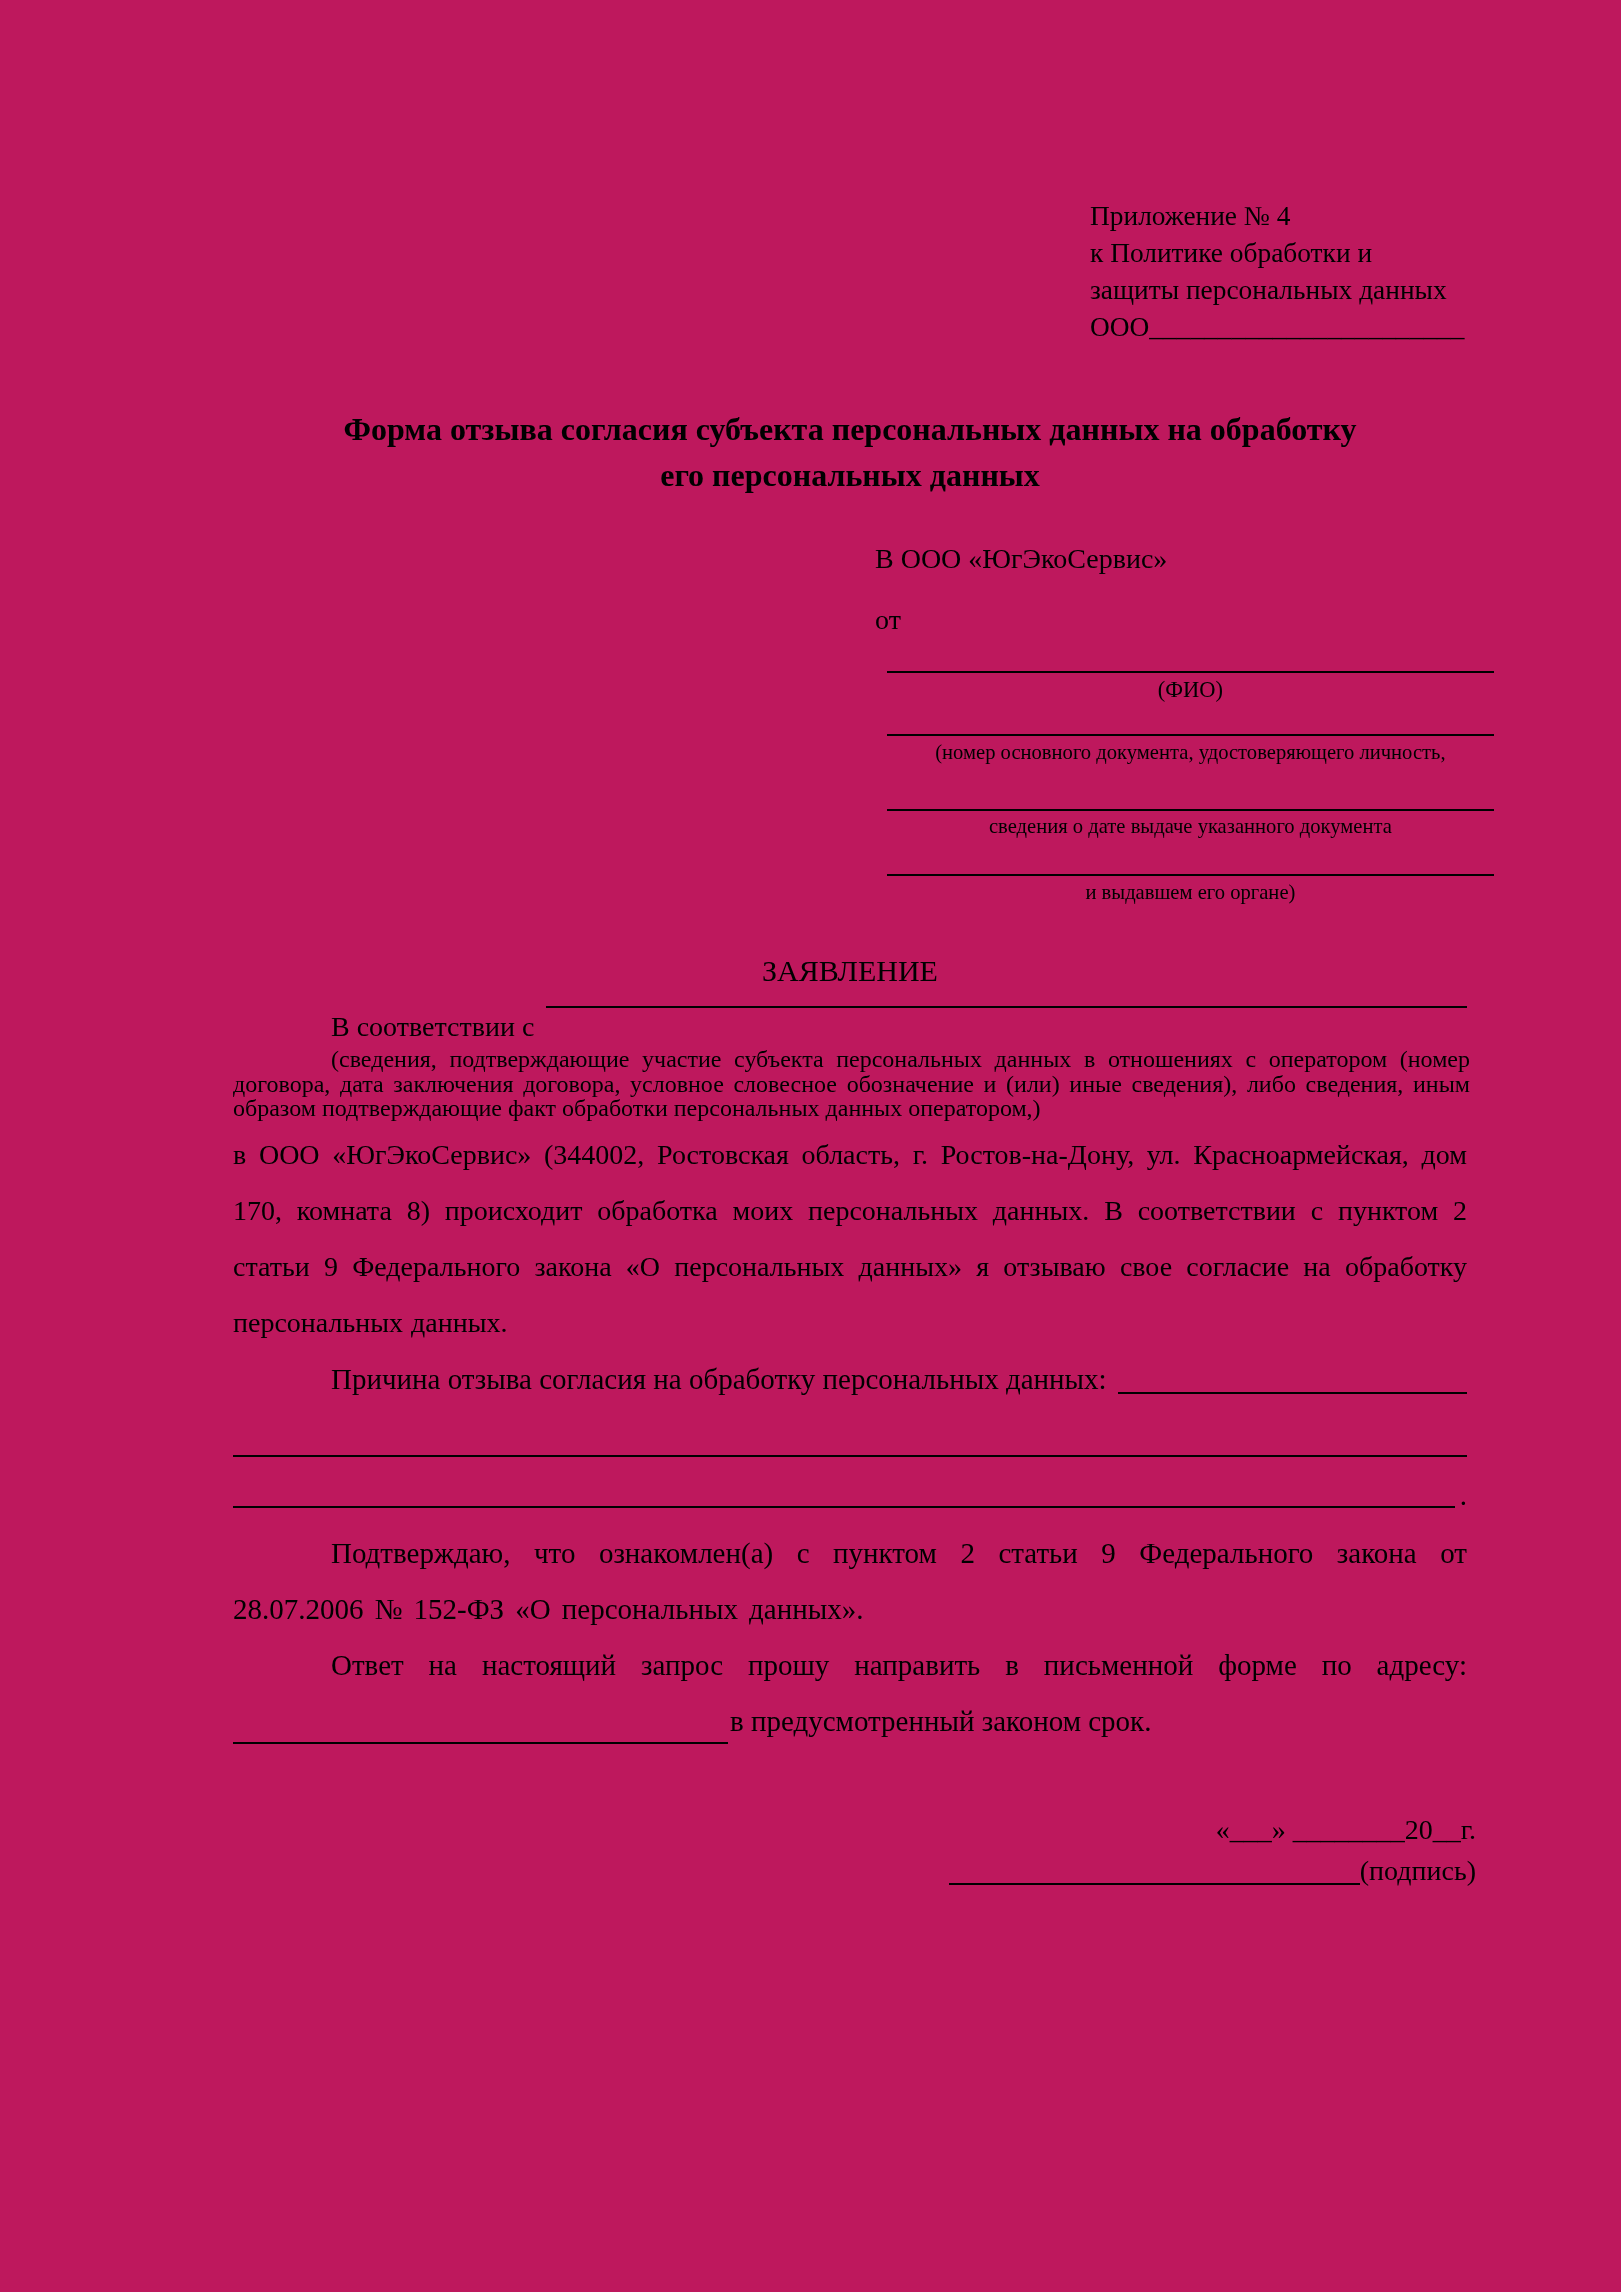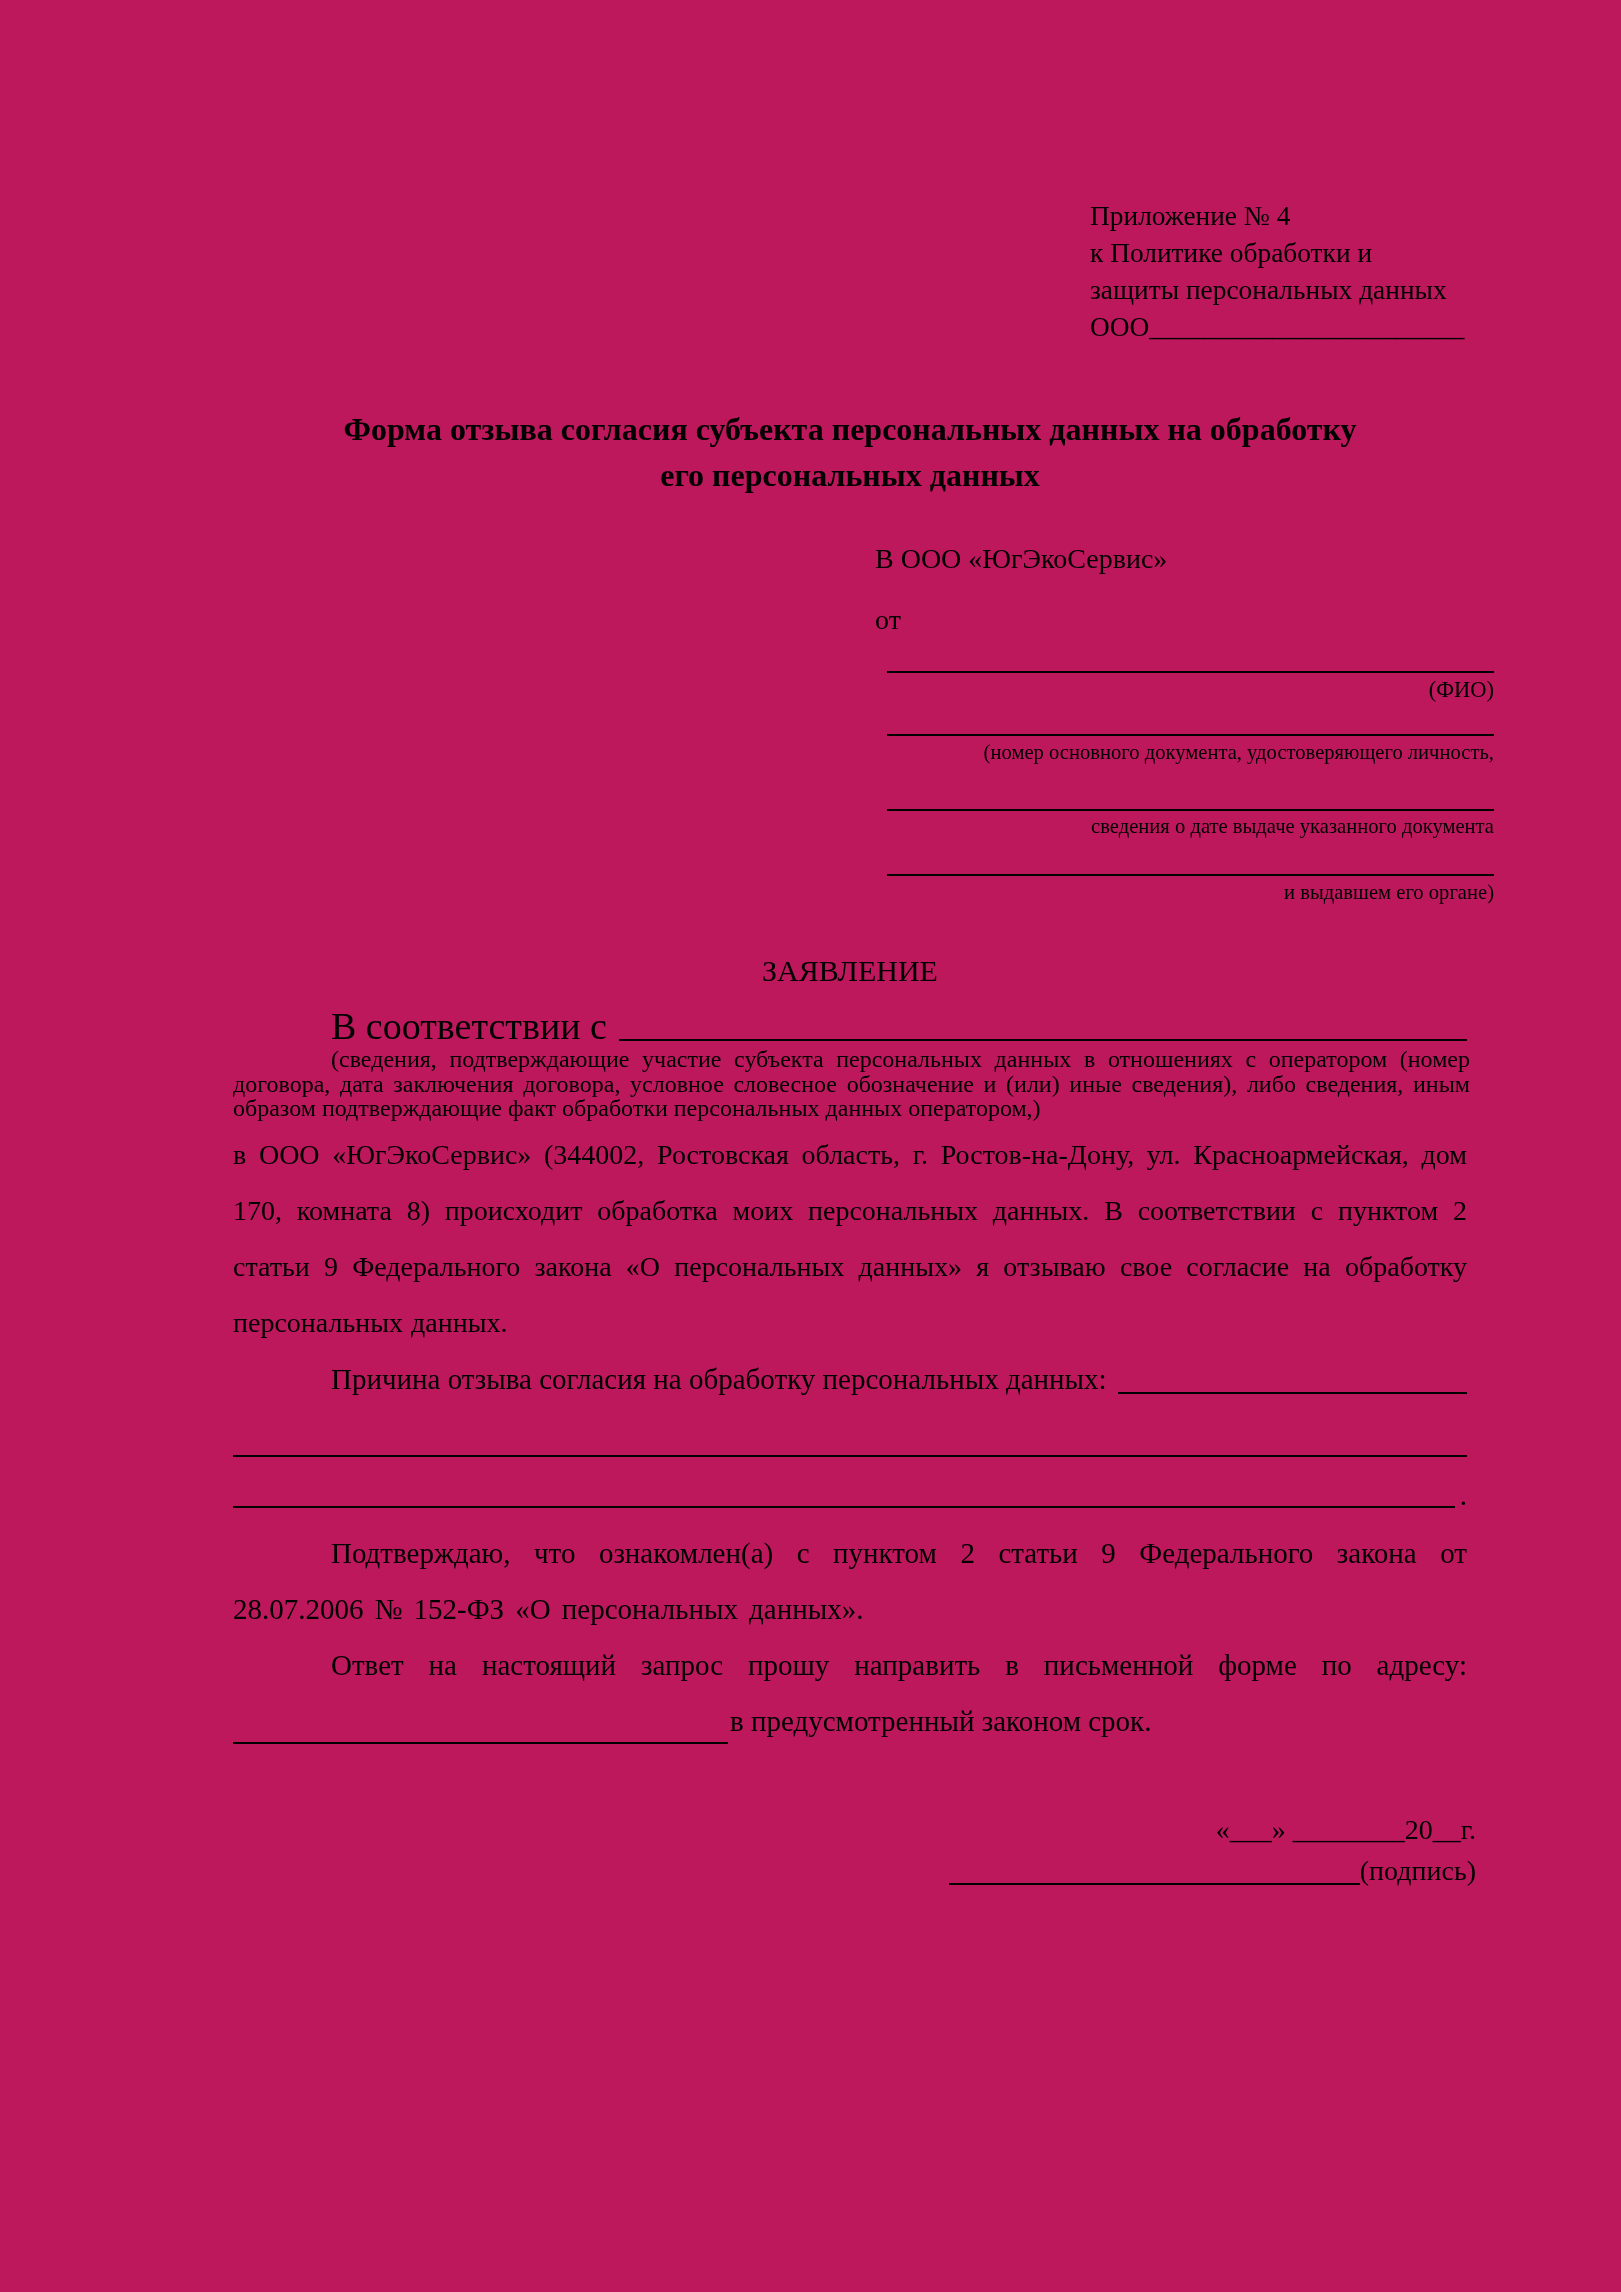--- a/index.html
+++ b/index.html
@@ -16,28 +16,28 @@
   
   .doc-title{position:absolute;left:233px;top:406px;width:1234px;
     text-align:center;font-weight:700;font-size:32px;line-height:46px;}
   
   .addressee{position:absolute;left:875px;top:541px;width:619px;
     font-size:28px;line-height:35px;height:392px;}
   .addr-to{position:absolute;top:0;left:0;white-space:nowrap;}
   .addr-from{position:absolute;top:61px;left:0;}
   .bline{position:absolute;left:11.8px;right:0;height:0;border-bottom:2.9px solid #000;}
   .b1{top:130px}.b2{top:193px}.b3{top:268px}.b4{top:333px}
-  .addr-cap{position:absolute;left:11.8px;right:0;text-align:right;
+  .addr-cap{position:absolute;left:11.8px;right:0;text-align:center;
     font-size:20.6px;line-height:25.5px;}
   .c1{top:136px;font-size:22.5px}.c2{top:199px}.c3{top:273px}.c4{top:339px}
   
   .heading{position:absolute;left:233px;top:953px;width:1234px;
     text-align:center;font-size:30px;line-height:35px;}
   .intro-row{position:absolute;left:233px;top:1006px;width:1234px;
-    display:flex;align-items:flex-end;font-size:38px;line-height:41px;}
+    display:flex;font-size:28px;line-height:41px;}
   .intro-text{white-space:nowrap;padding-left:98px;}
   .fill-line{flex:1 1 auto;height:0;border-bottom:2.9px solid #000;
     margin:0 0 5.9px 11.8px;}
   .fine-print{position:absolute;left:233px;top:1047px;width:1237px;
     font-size:24px;line-height:24.5px;text-align:justify;text-indent:98px;}
   .body-para{position:absolute;left:233px;top:1127px;width:1234px;
     font-size:28px;line-height:56px;text-align:justify;word-spacing:1px;}
   .reason{position:absolute;left:233px;top:1354px;width:1234px;}
   .reason-row{display:flex;align-items:flex-end;font-size:29px;
     line-height:39px;height:45px;}

